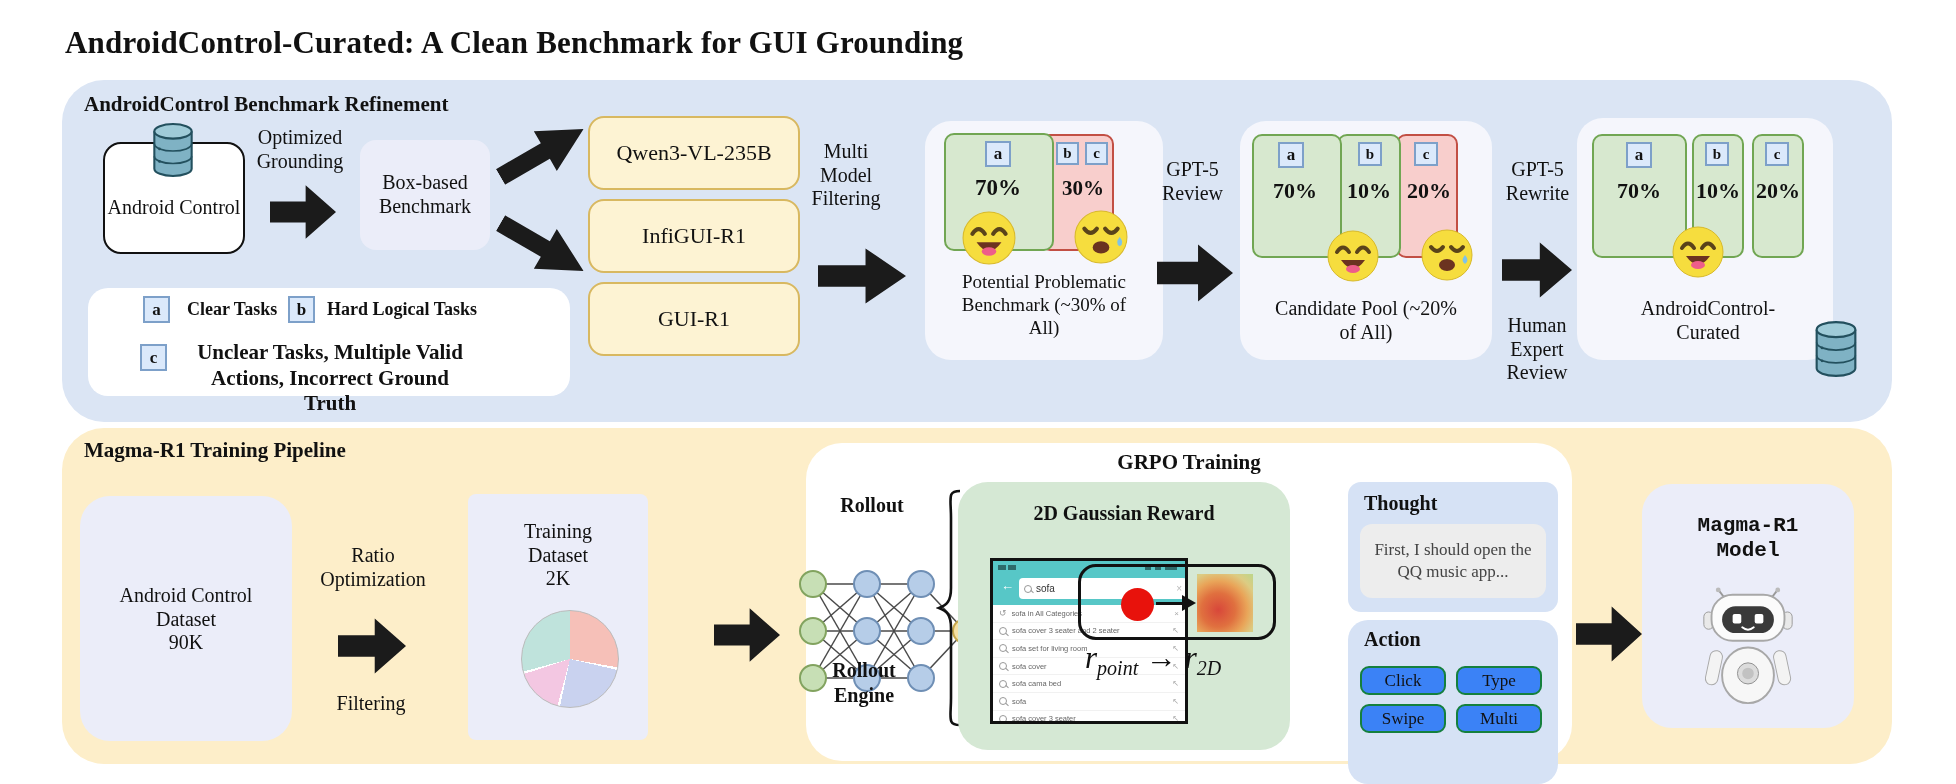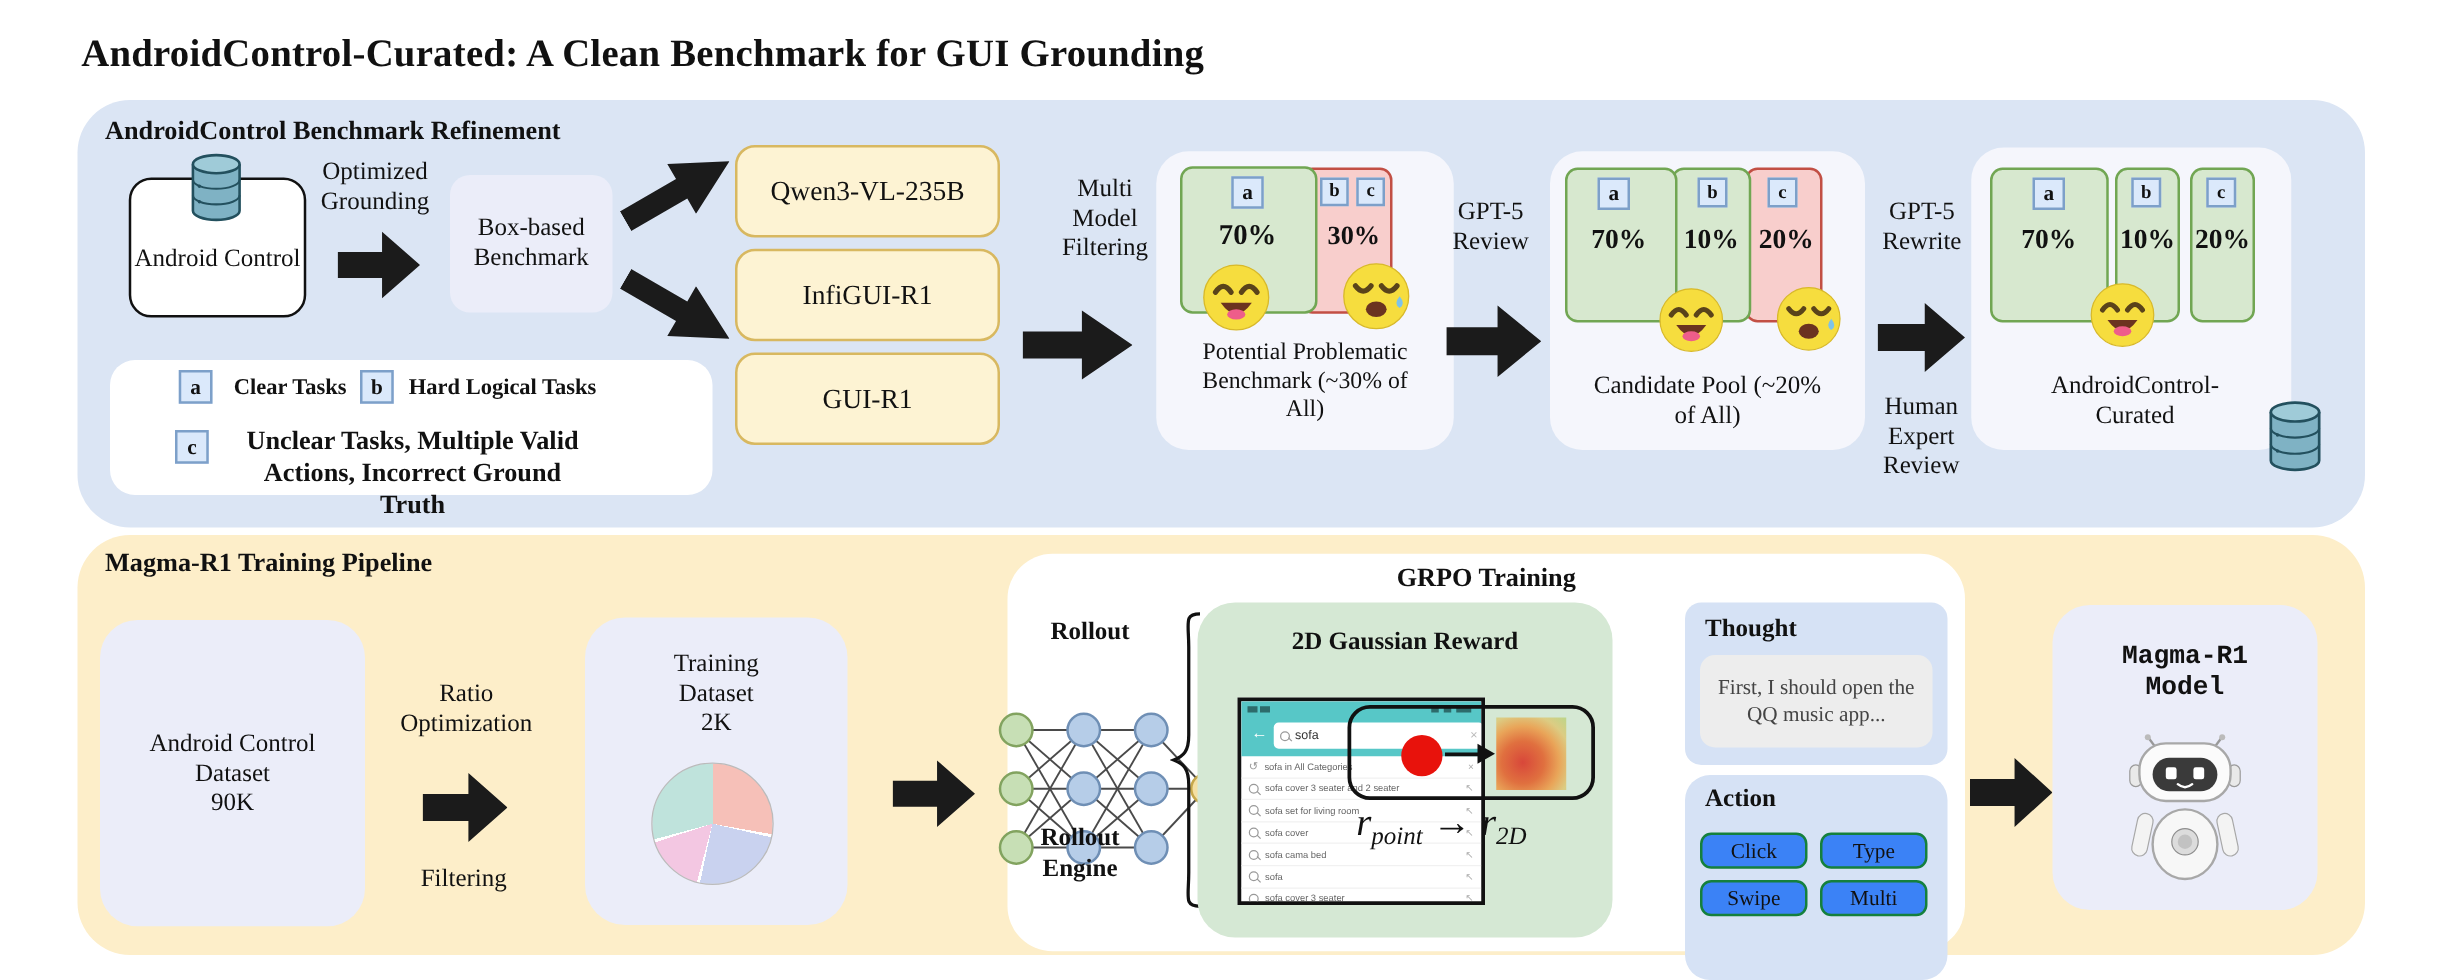--- a/index.html
+++ b/index.html
@@ -111,21 +111,21 @@
 <div class="abs modelbox" style="left:588px;top:116px;width:212px;height:74px;">
     <span>Qwen3-VL-235B</span>
   </div>
 <div class="abs modelbox" style="left:588px;top:199px;width:212px;height:74px;">
     <span>InfiGUI-R1</span>
   </div>
 <div class="abs modelbox" style="left:588px;top:282px;width:212px;height:74px;">
     <span>GUI-R1</span>
   </div>
 
-<div class="abs flowlabel" style="left:836px;top:140px;width:96px;">Multi Model Filtering</div>
+<div class="abs flowlabel" style="left:798px;top:140px;width:96px;">Multi Model Filtering</div>
 <div class="abs barrow" style="left:818px;top:246px;width:88px;height:60px;"></div>
 
 <div class="abs vennbox" style="left:925px;top:121px;width:238px;height:239px;"></div>
 <div class="abs grect g-bad" style="left:1040px;top:134px;width:74px;height:117px;"></div>
 <div class="abs grect g-good" style="left:944px;top:133px;width:110px;height:118px;"></div>
 <div class="abs chip" style="left:985px;top:141px;width:26px;height:26px;">a</div>
 <div class="abs pct" style="left:958px;top:175px;width:80px;font-size:23px;">70%</div>
 <div class="abs chip" style="left:1056px;top:142px;width:23px;height:23px;font-size:15px;">b</div>
 <div class="abs chip" style="left:1085px;top:142px;width:23px;height:23px;font-size:15px;">c</div>
 <div class="abs pct" style="left:1054px;top:176px;width:58px;font-size:21px;">30%</div>
@@ -216,21 +216,21 @@
     <div>Android Control</div>
     <div>Dataset</div>
     <div>90K</div>
   </div>
 </div>
 
 <div class="abs flowlabel" style="left:310px;top:544px;width:126px;">Ratio Optimization</div>
 <div class="abs barrow" style="left:338px;top:616px;width:68px;height:60px;"></div>
 <div class="abs flowlabel" style="left:316px;top:692px;width:110px;">Filtering</div>
 
-<div class="abs lavbox" style="left:468px;top:494px;width:210px;height:246px;border-radius:32px;">
+<div class="abs lavbox" style="left:468px;top:494px;width:180px;height:246px;border-radius:8px;">
   <div class="flowlabel" style="margin-top:26px;">
     <div>Training</div>
     <div>Dataset</div>
     <div>2K</div>
   </div>
 </div>
 <div class="abs pie" style="left:521px;top:610px;width:98px;height:98px;"></div>
 
 <div class="abs barrow" style="left:714px;top:606px;width:66px;height:58px;"></div>
 

